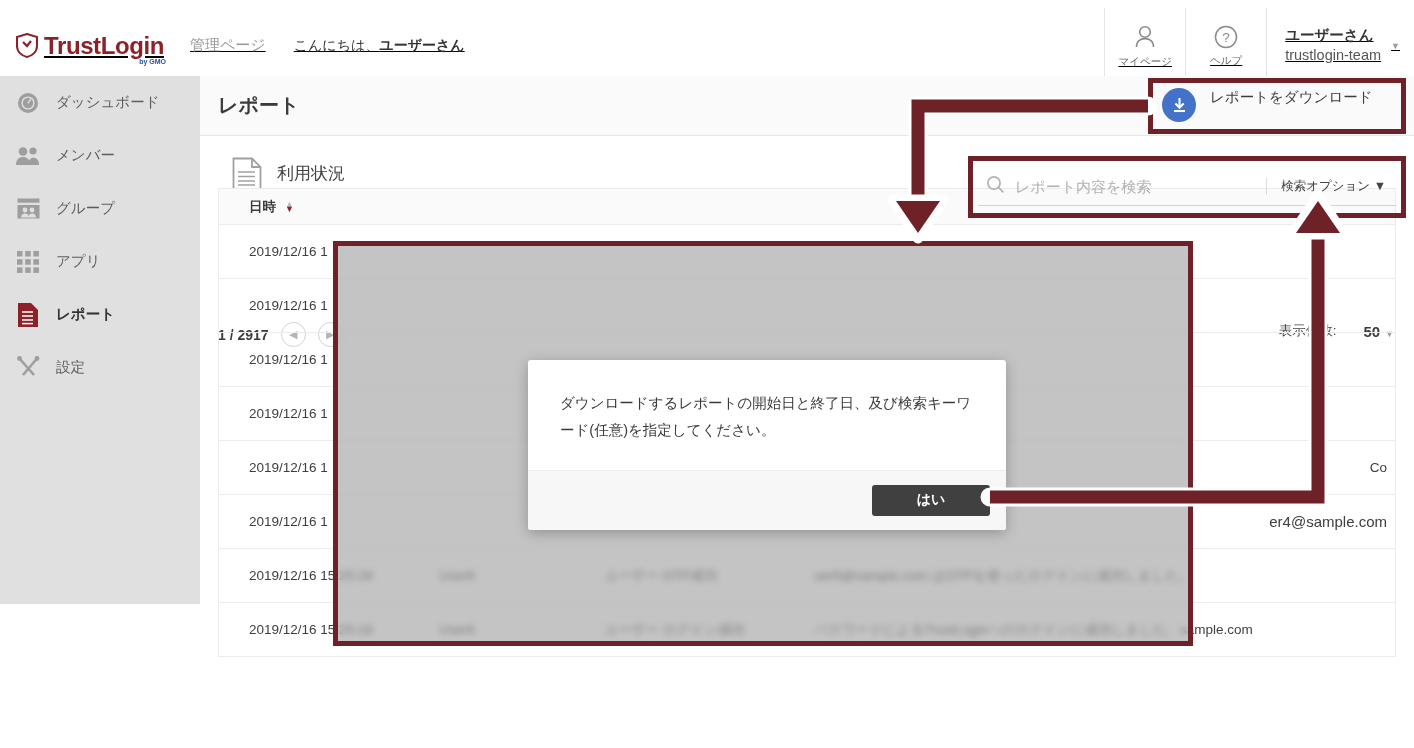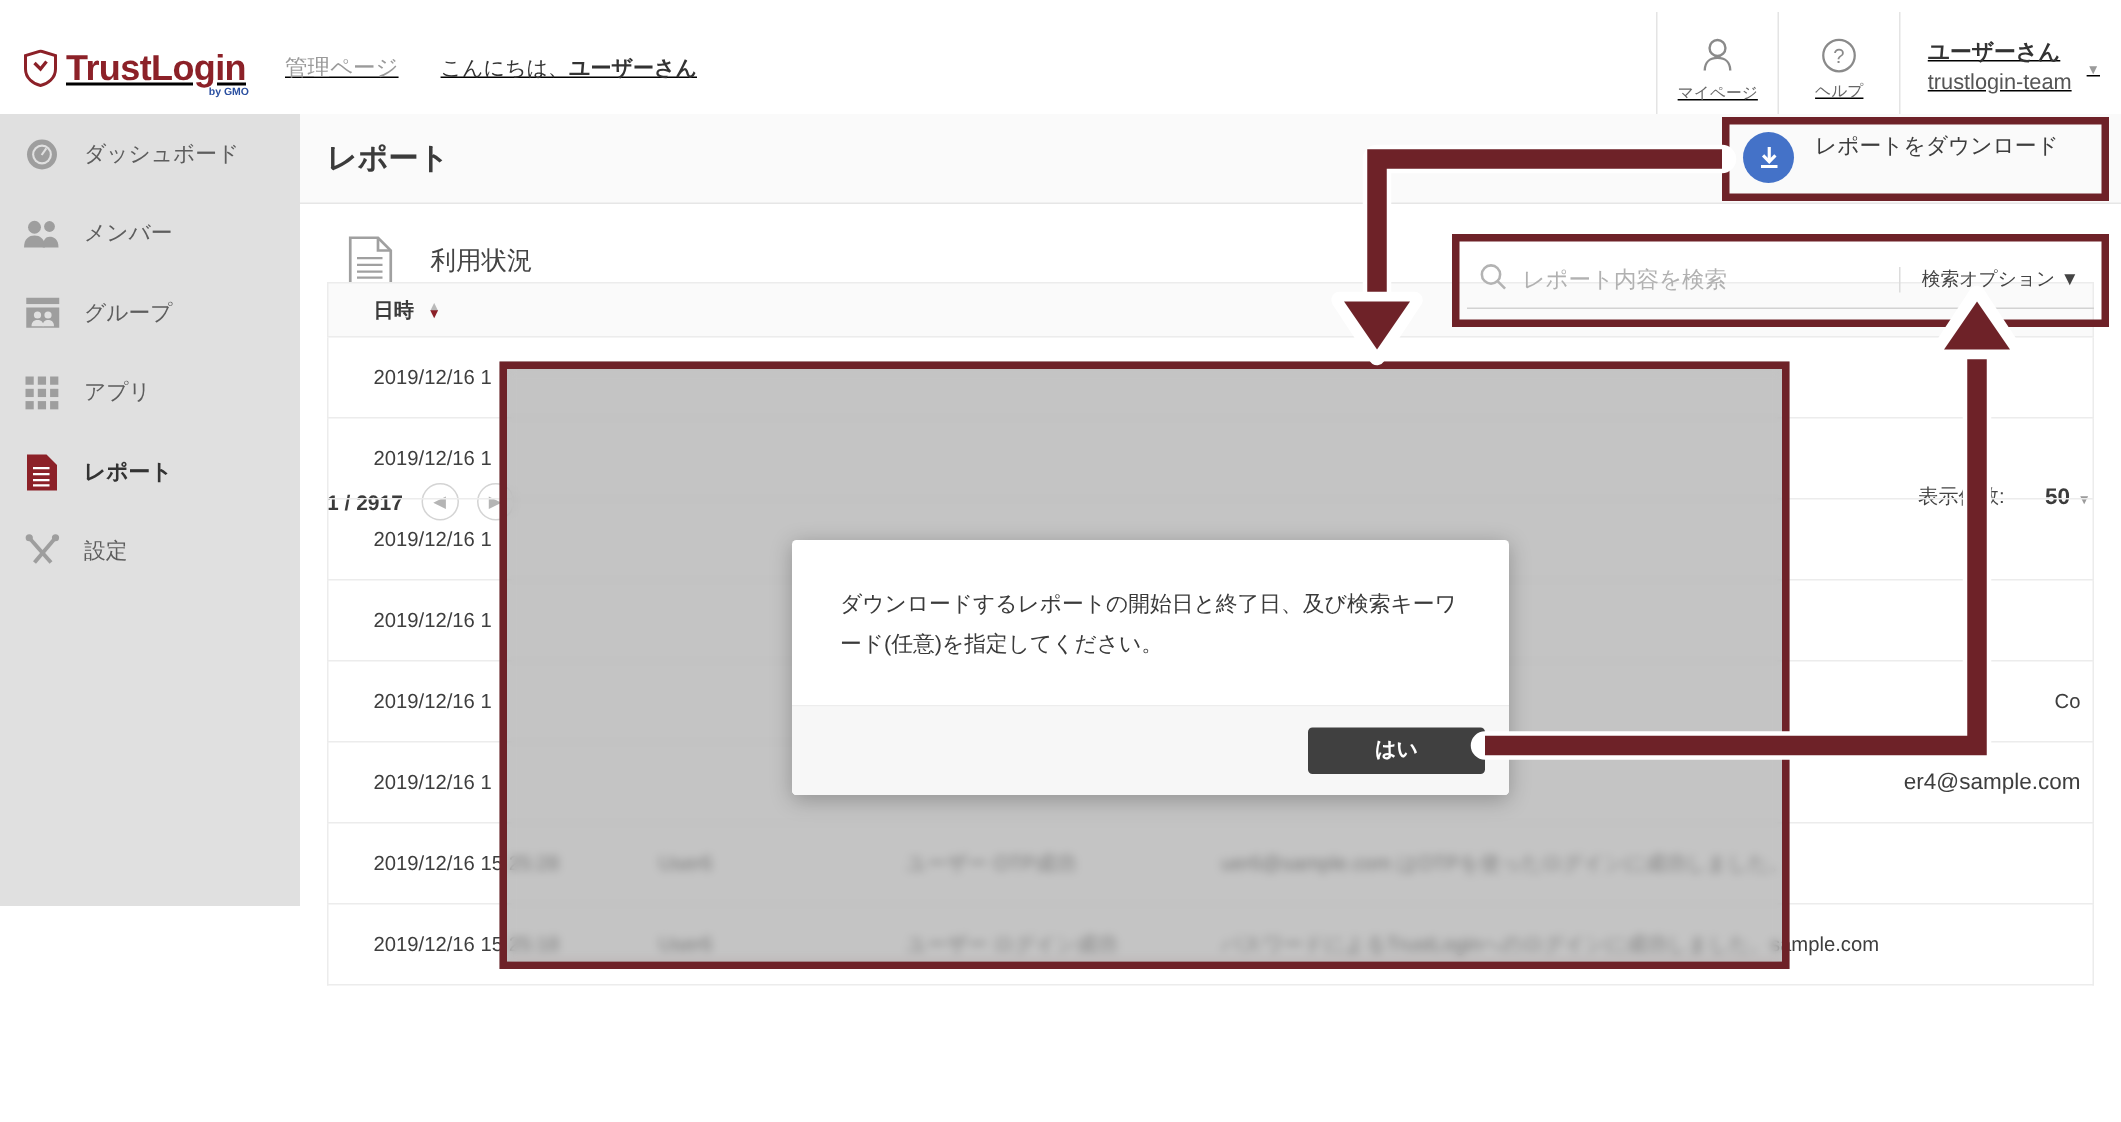--- a/index.html
+++ b/index.html
@@ -61,21 +61,21 @@
   
   .main { position: absolute; left: 200px; top: 76px; width: 1214px; height: 672px; background:#fff; }
   .page-head {
     height: 60px; background: #fafafa; border-bottom: 1px solid #e6e6e6;
     display: flex; align-items: center; padding-left: 18px;
   }
   .page-title { font-size: 20px; font-weight: bold; color: #3b3b3b; }
 
   .section-head { height: 75px; display: flex; align-items: center; padding-left: 32px; }
   .doc-ico { width: 30px; height: 34px; }
-  .section-title { margin-left: 25px; font-size: 17px; color: #444; }
+  .section-title { margin-left: 15px; font-size: 17px; color: #444; }
 
   
   .dl-btn {
     position: absolute; left: 1162px; top: 88px;
     display: flex; align-items: flex-start; cursor: pointer; z-index: 4;
   }
   .dl-circle {
     width: 34px; height: 34px; border-radius: 50%; background: #4472c8;
     display: flex; align-items: center; justify-content: center;
   }

